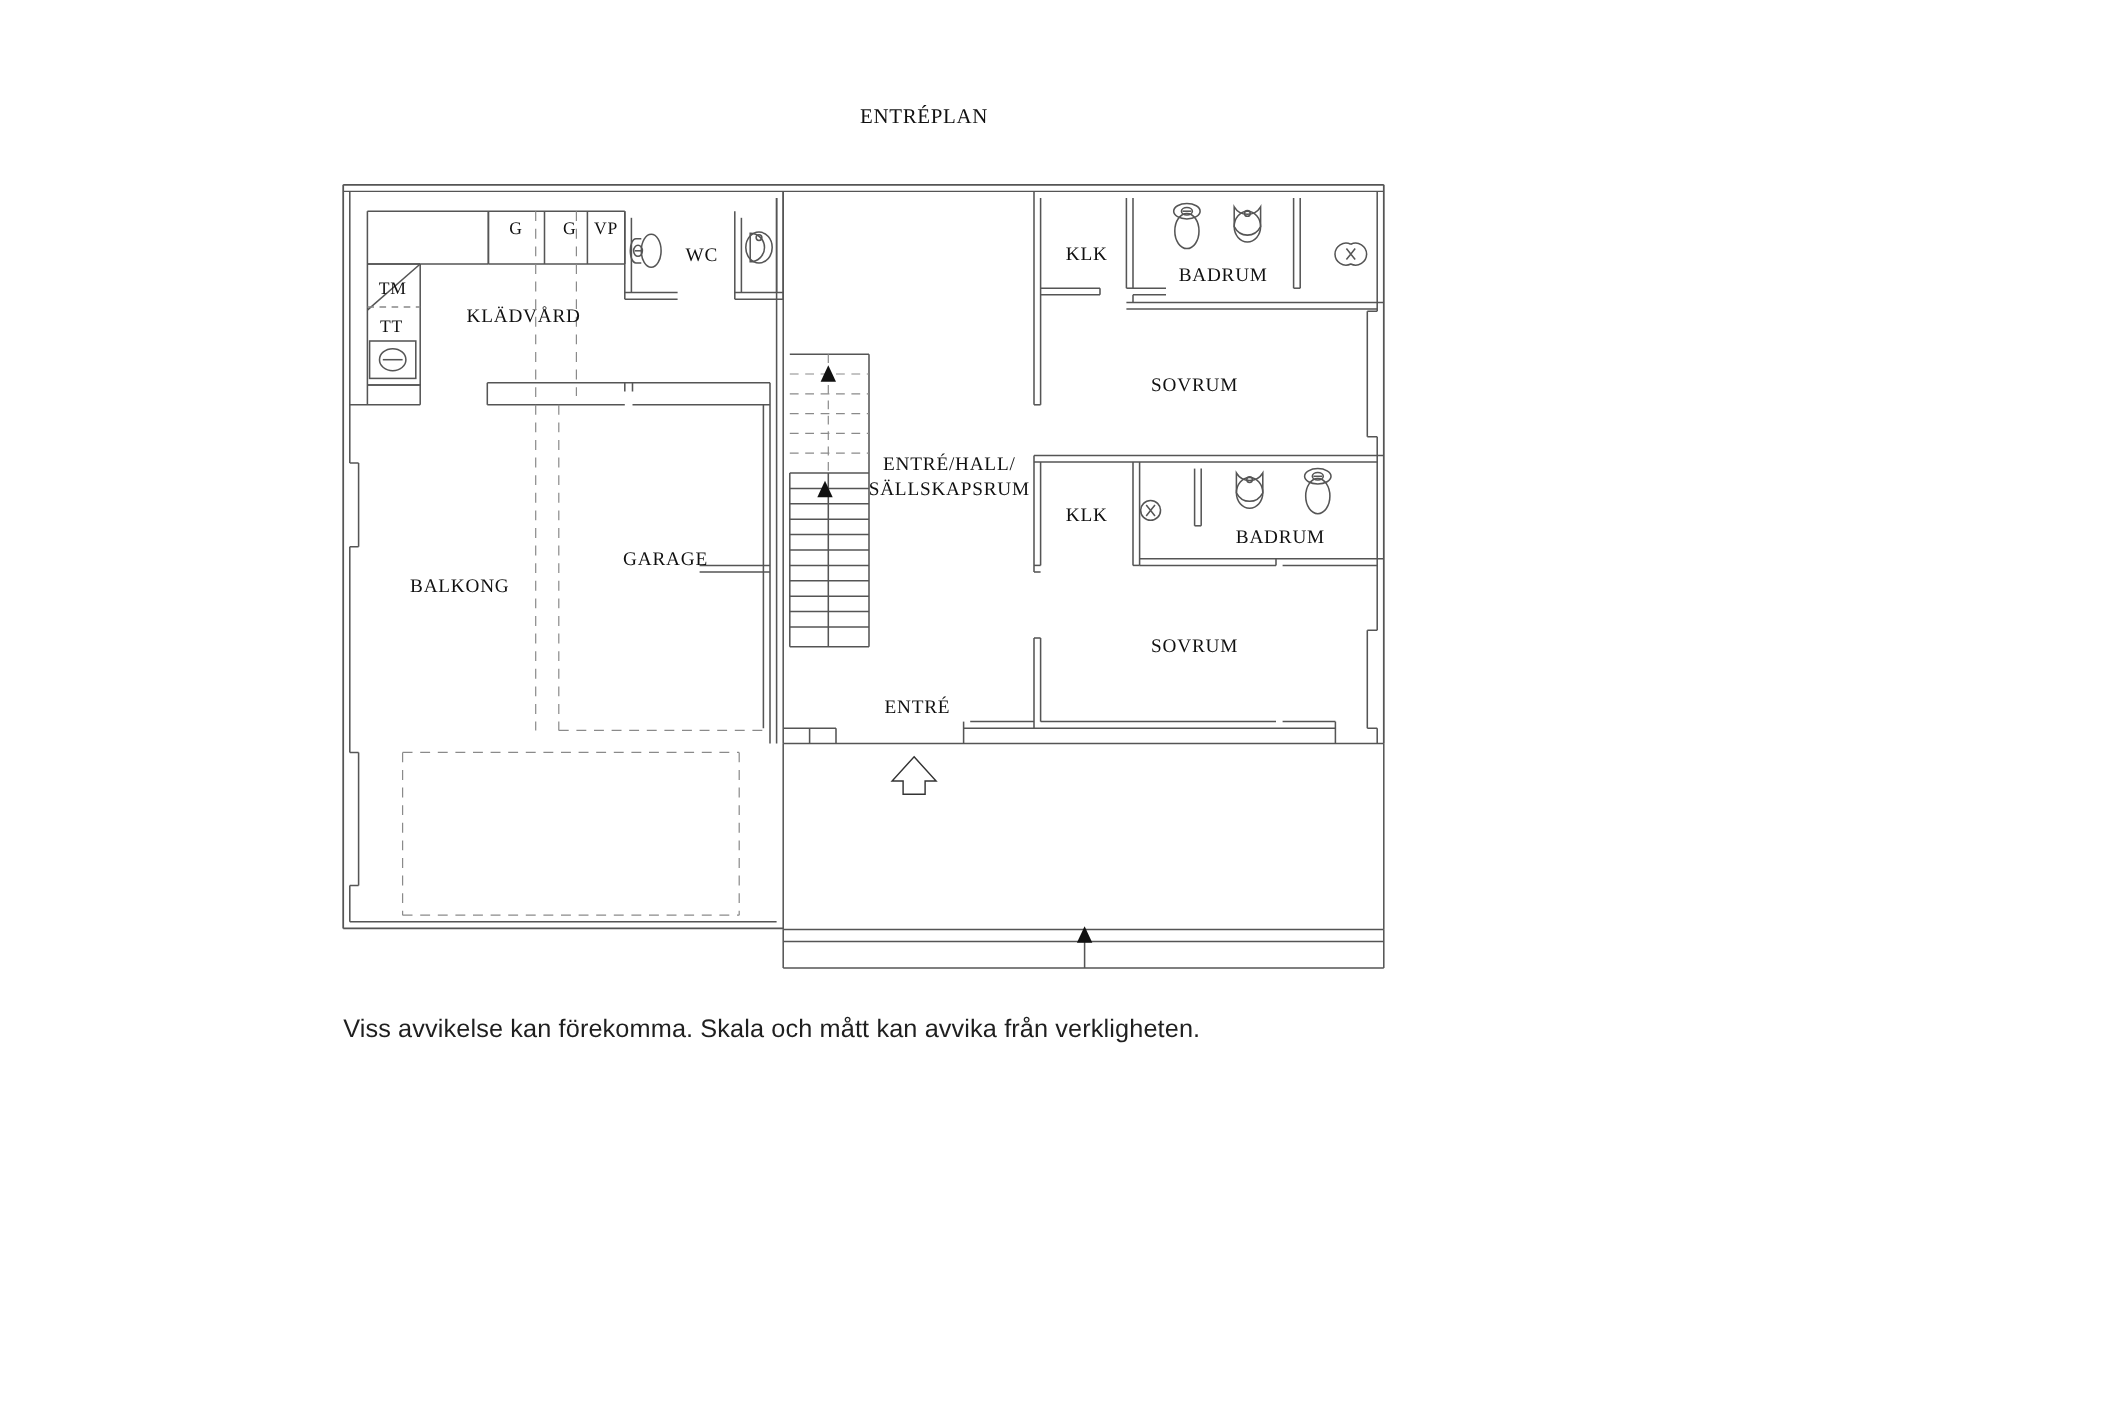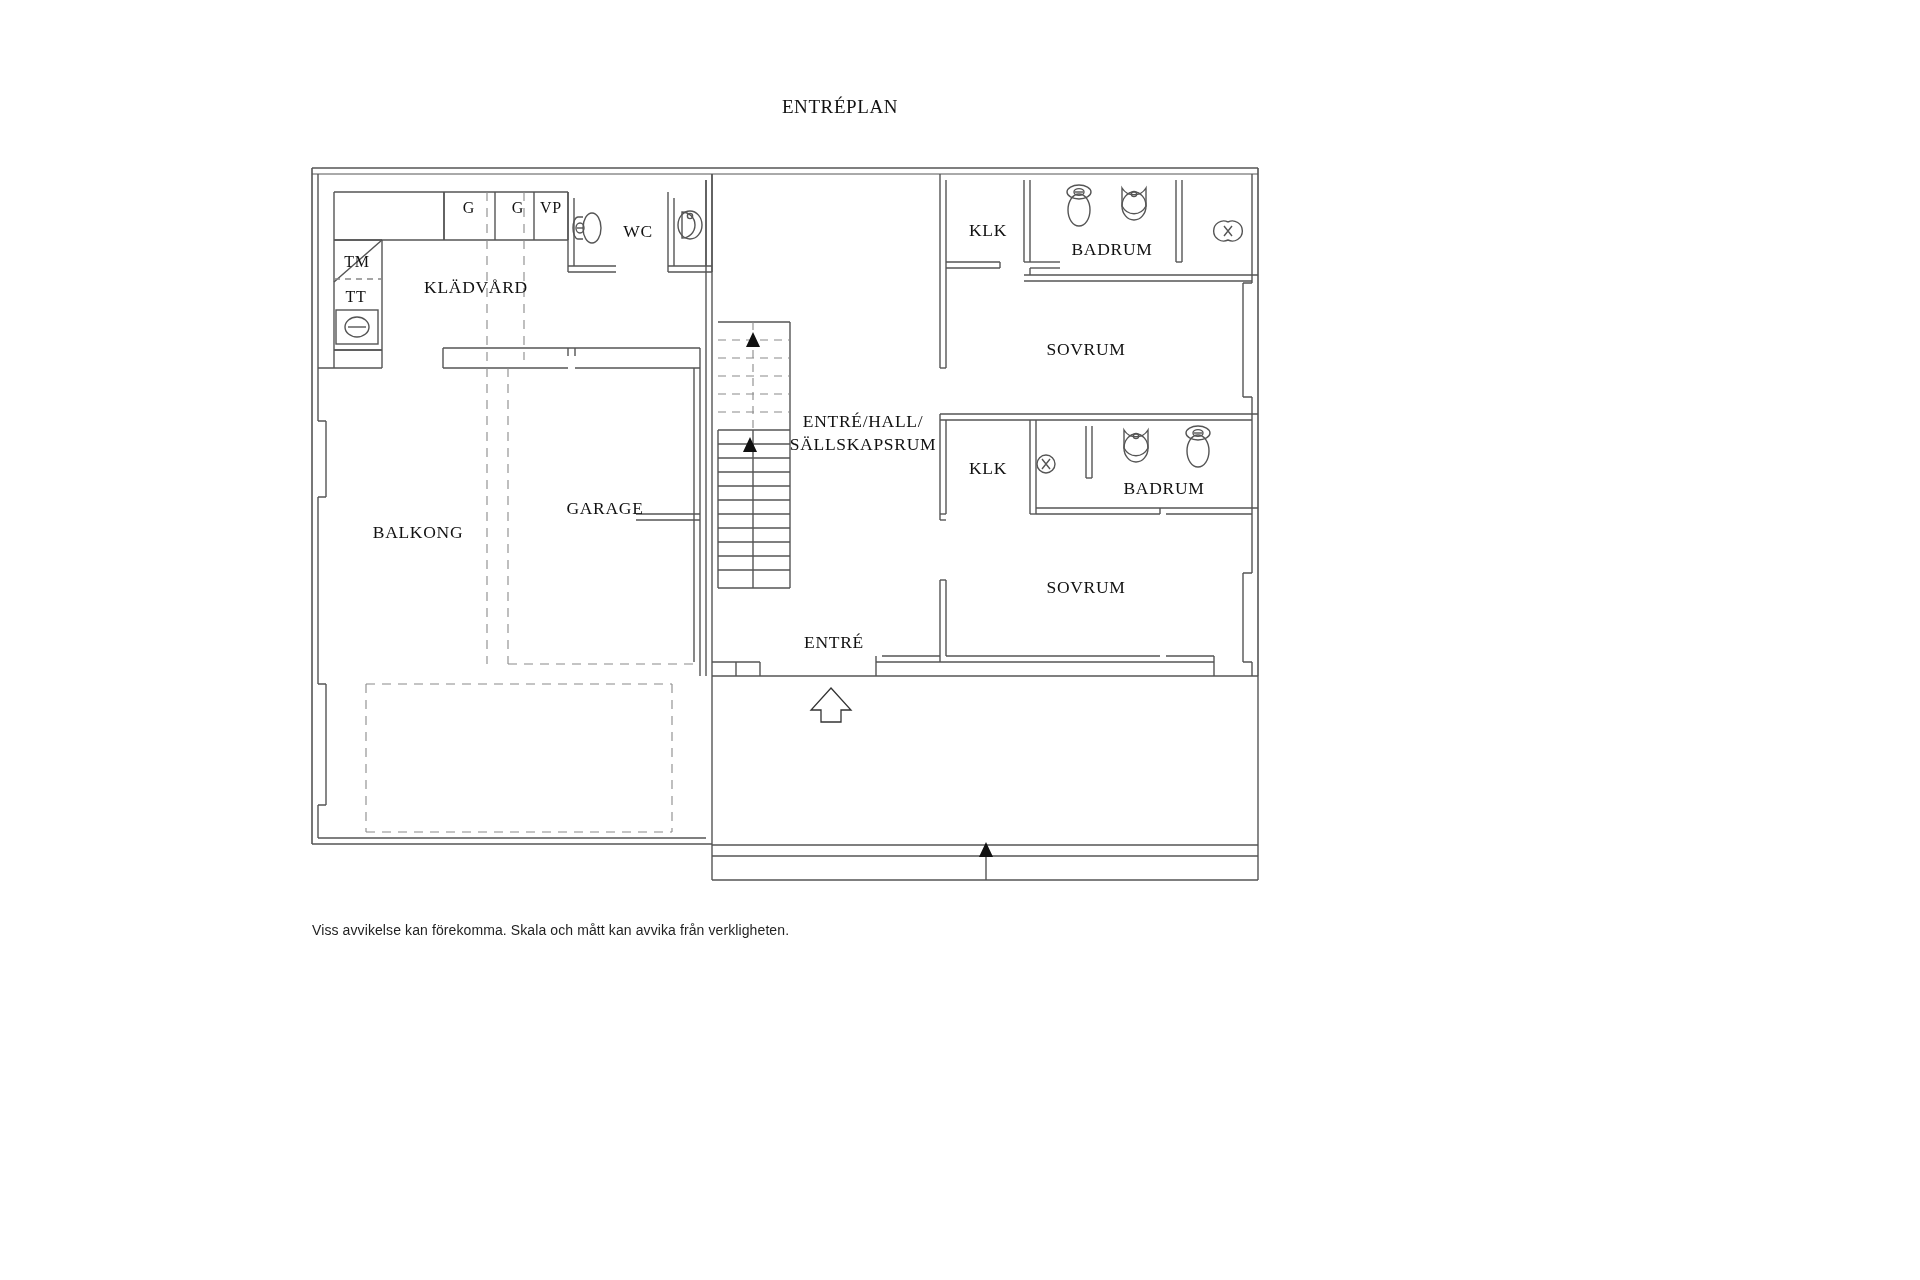--- a/index.html
+++ b/index.html
@@ -8,21 +8,21 @@
   #stage{position:relative;width:1820px;height:1280px;background:#fff;}
   #plan-title{
     position:absolute;left:0;top:96px;width:1920px;text-align:center;
     font-family:"Liberation Serif", serif;font-size:19px;letter-spacing:.6px;
     color:#111;
   }
   
   #plan-title{left:-120px;}
   #plan-caption{
     position:absolute;left:312px;top:922px;width:1000px;
-    font-family:"Liberation Sans", sans-serif;font-size:14px;color:#1f1f1f;
+    font-family:"Liberation Sans", sans-serif;font-size:23px;color:#1f1f1f;
     letter-spacing:.1px;
   }
   #plan-svg{position:absolute;left:0;top:0;}
   .rmlabel{font-family:"Liberation Serif", serif;font-size:17.5px;fill:#111;
            letter-spacing:.7px;}
   .rmlabel.sm{font-size:16px;}
 </style>
 </head>
 <body>
 

